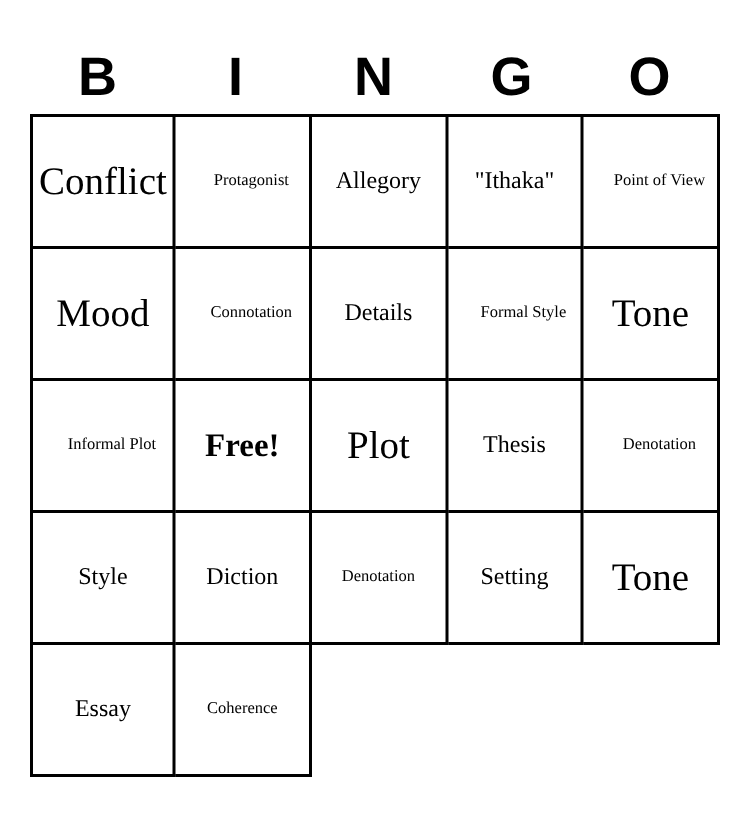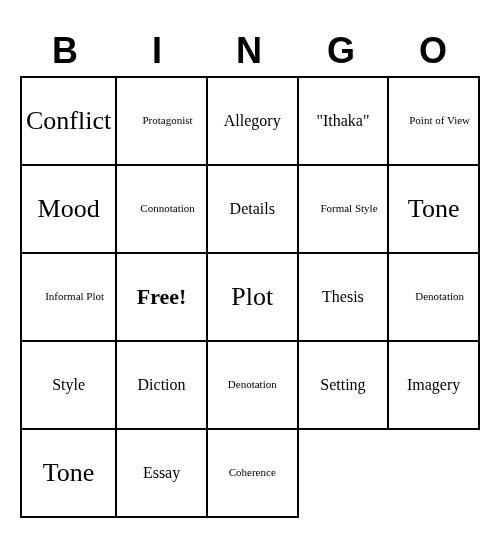--- a/index.html
+++ b/index.html
@@ -128,23 +128,20 @@
       <div class="bingo-cell">
         <span class="cell-text size-medium">Diction</span>
       </div>
       <div class="bingo-cell">
         <span class="cell-text size-xsmall">Denotation</span>
       </div>
       <div class="bingo-cell">
         <span class="cell-text size-medium">Setting</span>
       </div>
       <div class="bingo-cell">
-        <span class="cell-text size-medium">Imagery</span>
-      </div>
-      <div class="bingo-cell">
         <span class="cell-text size-large">Tone</span>
       </div>
       <div class="bingo-cell">
         <span class="cell-text size-medium">Essay</span>
       </div>
       <div class="bingo-cell">
         <span class="cell-text size-xsmall">Coherence</span>
       </div>
     </div>
 </div>

